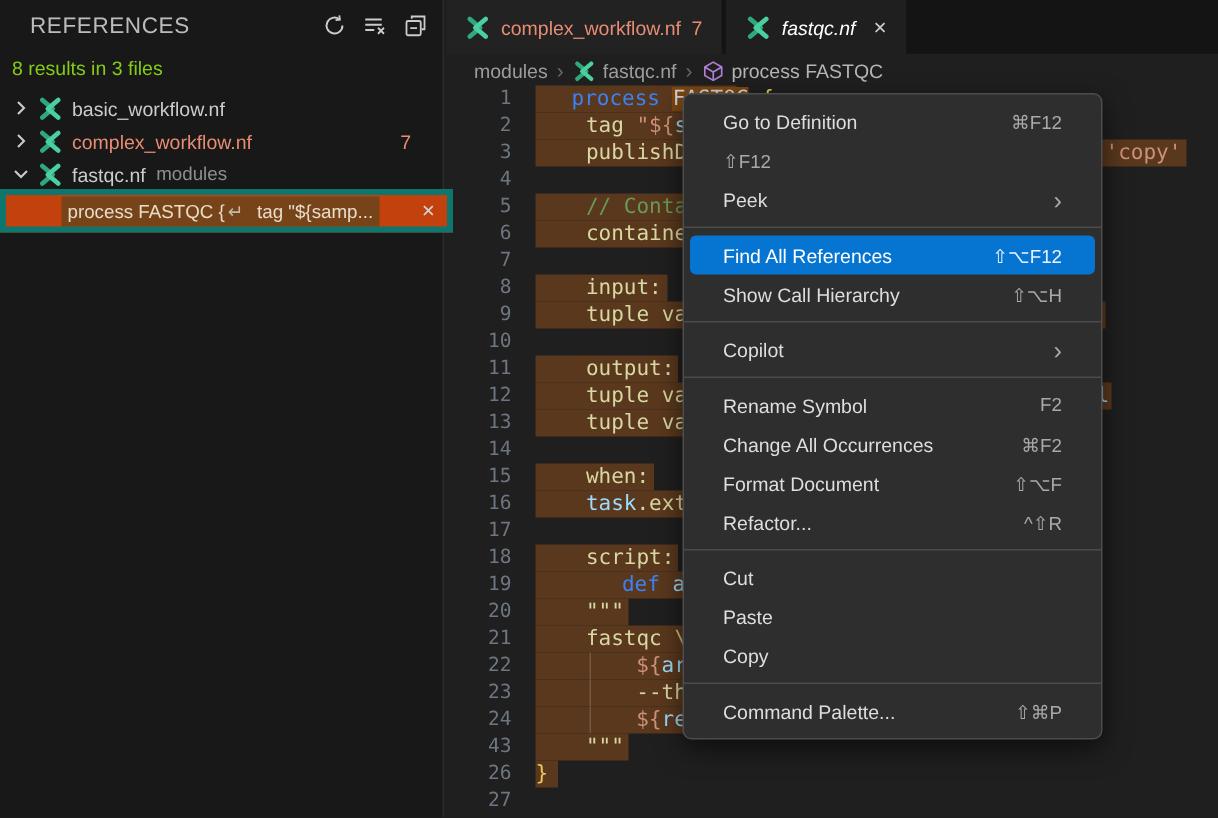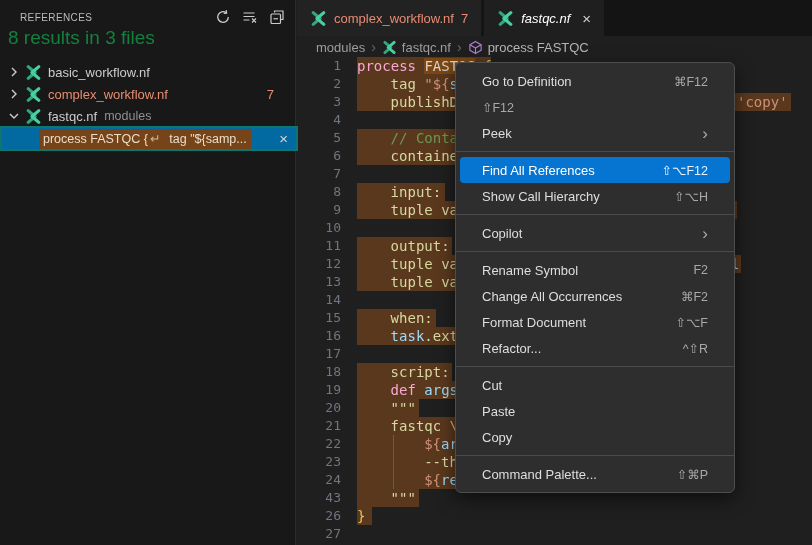--- a/index.html
+++ b/index.html
@@ -3,35 +3,35 @@
 <meta charset="utf-8">
 <style>
   html,body{margin:0;padding:0;}
   body{width:812px;height:545px;overflow:hidden;position:relative;background:#1f1f1f;
        font-family:"Liberation Sans",sans-serif;-webkit-font-smoothing:antialiased;}
 
   
   .sidebar{position:absolute;left:0;top:0;width:296px;height:545px;background:#181818;
            border-right:1px solid #2b2b2b;box-sizing:border-box;}
   .sb-header{display:flex;align-items:center;height:34px;padding:0 10px 0 20px;}
-  .sb-title{flex:1;font-size:10px;color:#bcbcbc;letter-spacing:.4px;}
+  .sb-title{flex:1;font-size:15px;color:#bcbcbc;letter-spacing:.4px;}
   .sb-actions{display:flex;gap:11px;align-items:center;}
   .icon16{width:16px;height:16px;display:block;}
-  .sb-summary{position:absolute;left:8px;top:27px;font-size:19px;color:#15803d;}
+  .sb-summary{position:absolute;left:8px;top:38px;font-size:13px;color:#84cc16;}
 
   .tree{position:absolute;left:0;top:61px;width:296px;}
   .tree-row{display:flex;align-items:center;height:22px;padding:0 8px 0 6px;font-size:13px;color:#cccccc;}
   .twisty{width:16px;height:16px;flex:0 0 16px;margin-right:3px;}
   .nf{width:17px;height:17px;flex:0 0 17px;margin-right:6px;}
   .lbl-mod{color:#e88c72;}
   .suffix{color:#8f8f8f;margin-left:7px;font-size:12.5px;}
   .badge{margin-left:auto;color:#e88c72;padding-right:14px;font-size:13px;}
 
-  .result-row{position:absolute;left:0;top:126px;width:294px;height:21px;background:#0369a1;
-              border:2px solid #0f766e;box-sizing:content-box;display:flex;align-items:center;}
+  .result-row{position:absolute;left:0;top:126px;width:294px;height:21px;background:#c2410c;
+              border:4px solid #0f766e;box-sizing:content-box;display:flex;align-items:center;}
   .match-chip{margin-left:37px;background:#774419;color:#e8ddc9;font-size:12.5px;
               padding:2px 4px 3px 4px;white-space:pre;}
   .match-chip .ret{color:#c3b9a6;padding:0 2px;}
   .result-close{margin-left:auto;margin-right:8px;color:#d5d5d5;font-size:15px;line-height:1;cursor:default;}
 
   
   .tabbar{position:absolute;left:297px;top:0;width:515px;height:36px;background:#141415;display:flex;}
   .tab{display:flex;align-items:center;gap:7px;padding:0 13px;font-size:13px;height:36px;box-sizing:border-box;}
   .tab-inactive{background:#222223;color:#e88c72;margin-right:3px;}
   .tab-active{background:#1f1f1f;color:#ffffff;font-style:italic;}
@@ -49,21 +49,21 @@
   
   .code{position:absolute;left:297px;top:57px;width:515px;height:488px;
         font-family:"DejaVu Sans Mono",monospace;font-size:14px;}
   .line{position:absolute;left:0;width:515px;height:18px;}
   .lnum{position:absolute;left:0;top:0;width:44px;text-align:right;color:#6e7681;
         font-size:13px;line-height:18px;}
   .hl{position:absolute;left:60px;top:0;height:18px;background:#5a381d;}
   .guide{position:absolute;left:96px;top:0;width:1px;height:18px;background:rgba(255,255,255,.16);}
   .ltext{position:absolute;top:0;line-height:18px;white-space:pre;}
   .rfrag{position:absolute;top:0;line-height:18px;white-space:pre;}
-  .tok-kw{color:#f9a8d4;} .tok-id{color:#9cdcfe;} .tok-fn{color:#d8d8a2;}
+  .tok-kw{color:#3b82f6;padding-left:24px;} .tok-id{color:#9cdcfe;} .tok-fn{color:#d8d8a2;}
   .tok-str{color:#ce9178;} .tok-com{color:#6a9955;} .tok-pl{color:#d4d4d4;}
   .tok-esc{color:#d7ba7d;} .tok-br{color:#e9c55f;}
   .strong{background:#7c4712;}
 
   
   .menu{position:absolute;left:455px;top:62px;width:280px;box-sizing:border-box;background:#2e2e2f;
         border:1px solid #4d4d4d;border-radius:6px;padding:5px 0;z-index:10;
         box-shadow:0 6px 18px rgba(0,0,0,.55);}
   .mi{height:26px;display:flex;align-items:center;margin:0 4px;padding:0 22px;border-radius:4px;
       font-size:13px;color:#dedede;}

